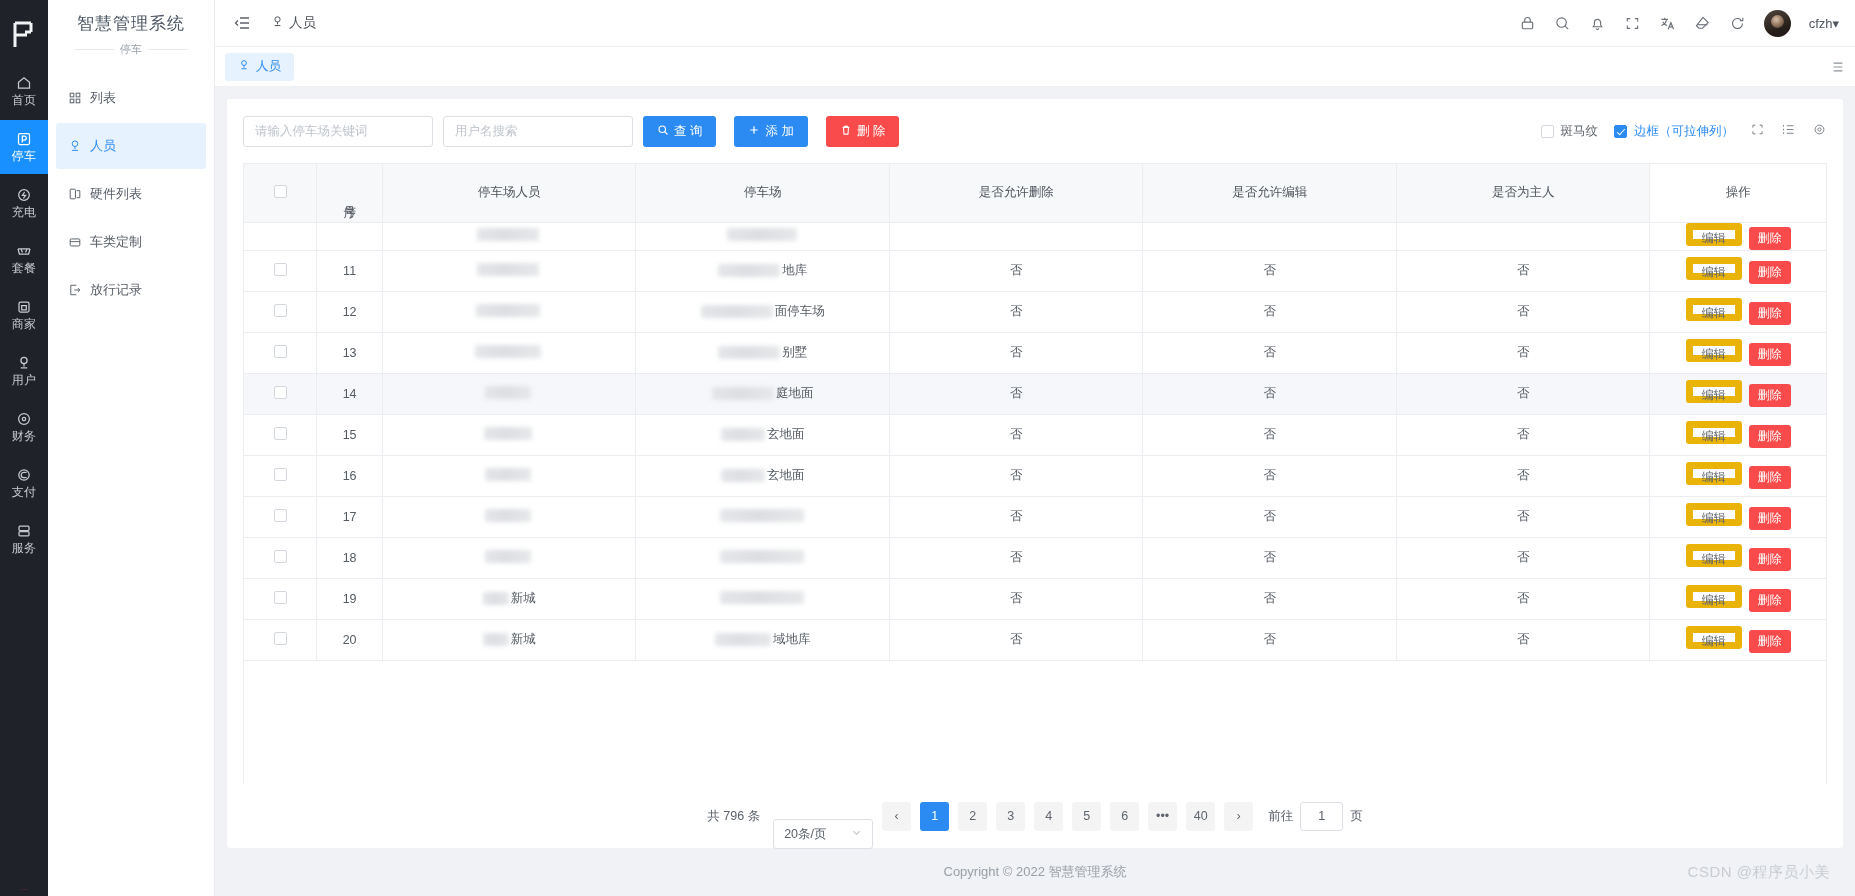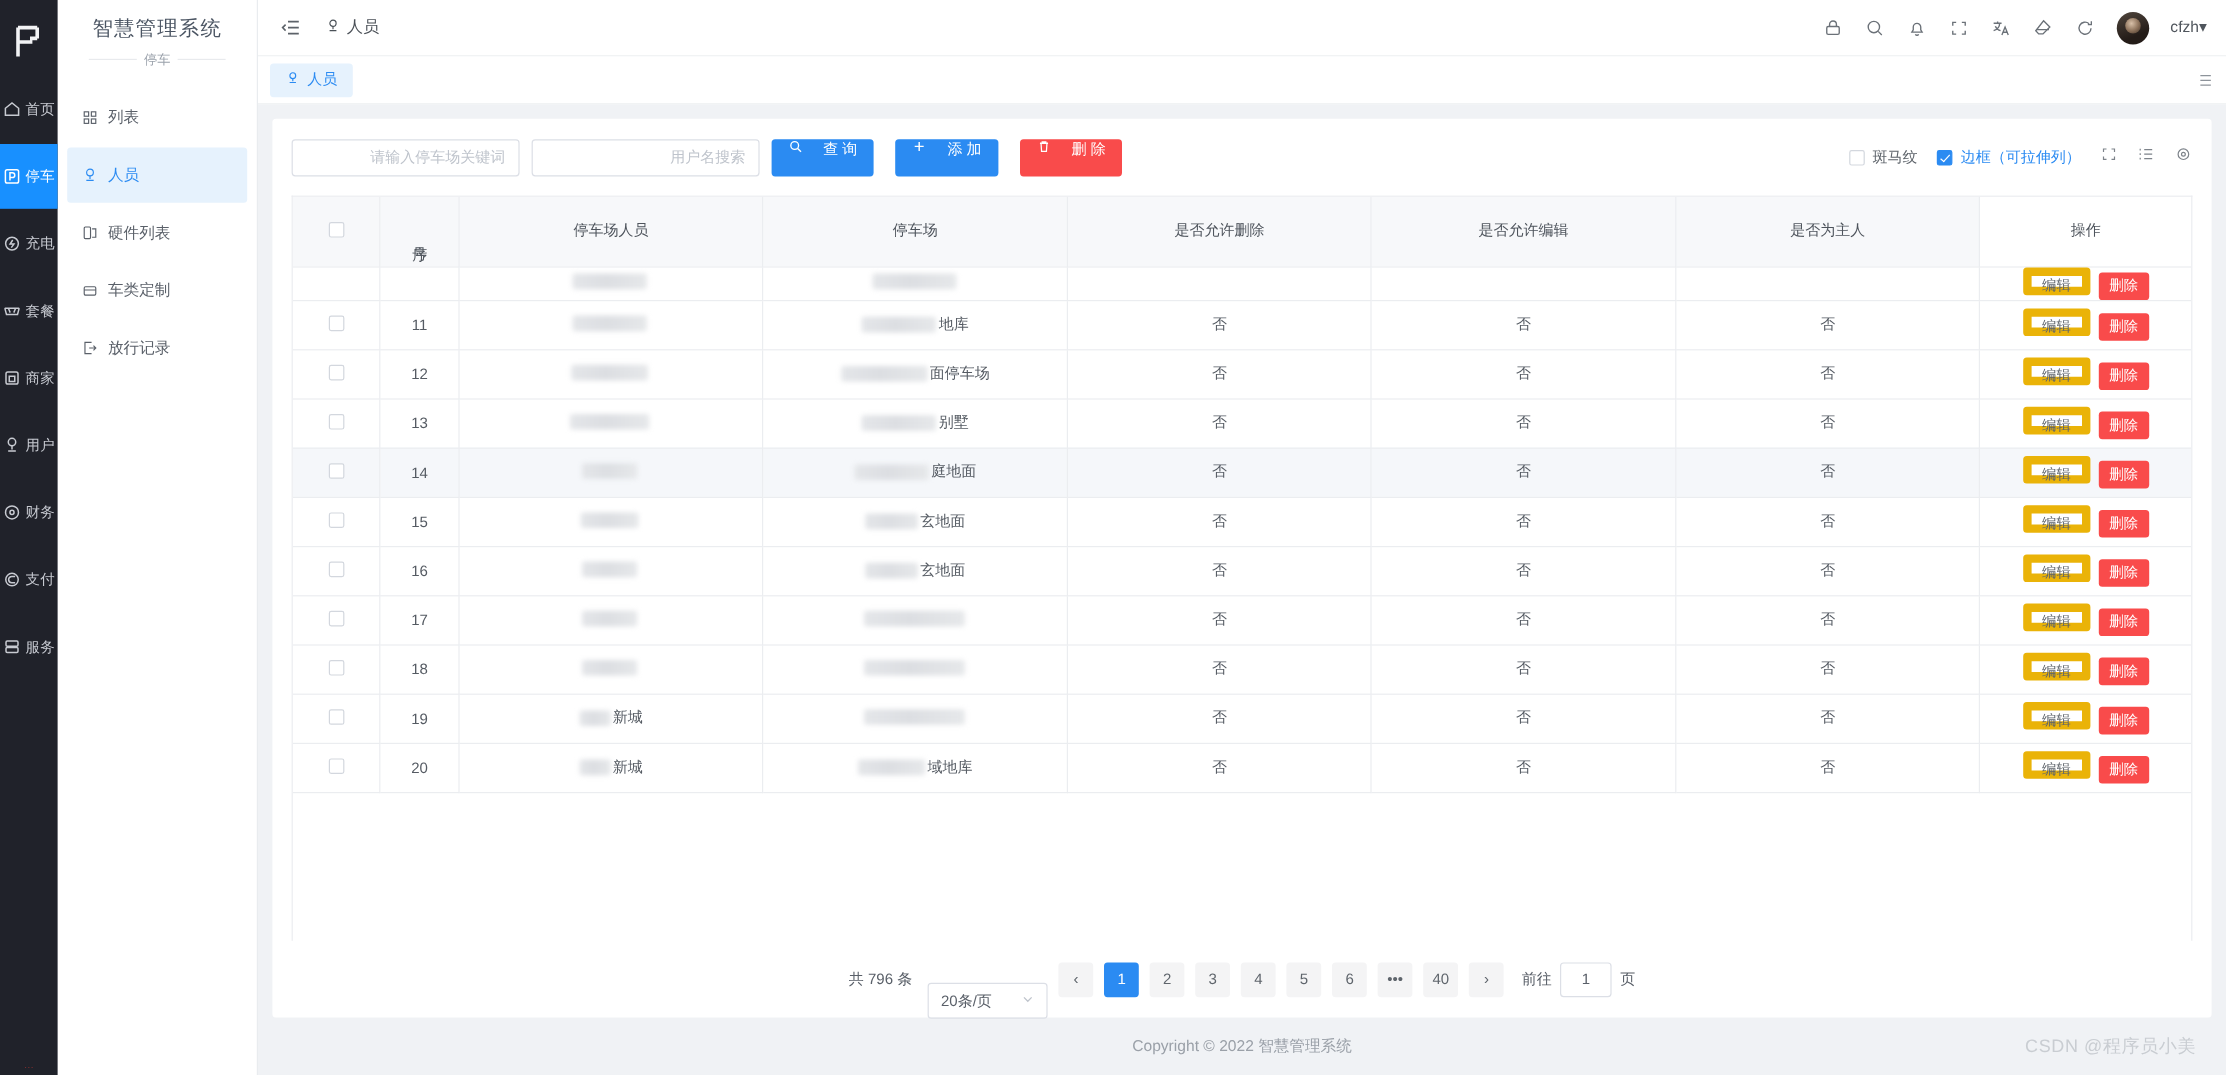--- a/index.html
+++ b/index.html
@@ -14,21 +14,21 @@
   
   .rail {
     width: 48px; flex: 0 0 48px; background: #20222a; color: #c3c6cd;
     display: flex; flex-direction: column; align-items: center;
     padding-top: 6px; position: relative;
   }
   .rail-logo {
     width: 48px; height: 58px; display: flex; align-items: center; justify-content: center;
   }
   .rail-item {
-    width: 48px; height: 54px; display: flex; 
+    width: 48px; height: 54px; display: flex; flex-direction: column;
     align-items: center; justify-content: center; gap: 3px;
     font-size: 12px; color: #c7cad1; cursor: pointer; margin-bottom: 2px;
   }
   .rail-item.active { background: #1890ff; color: #fff; }
   .rail-item .ri { width: 16px; height: 16px; display: block; }
   .rail-item .rl { font-size: 12px; line-height: 13px; letter-spacing: .3px; }
   .rail-bottom { position: absolute; bottom: 2px; font-size: 8px; color: #8a2f2f; }
 
   
   .subnav {
@@ -90,27 +90,27 @@
   .card {
     background: #fff; border-radius: 3px; flex: 1;
     display: flex; flex-direction: column; min-height: 0; padding: 0 16px;
   }
 
   
   .toolbar { display: flex; align-items: center; height: 64px; gap: 10px; }
   .tb-input {
     width: 190px; height: 31px; border: 1px solid #dcdfe6; border-radius: 3px;
     padding: 0 11px; font-size: 12.5px; color: #5a6069; outline: none;
-    font-family: inherit; background: #fff; text-align: right;
+    font-family: inherit; background: #fff;
   }
   .tb-input::placeholder { color: #bfc4cc; }
   .btn {
     height: 31px; padding: 0 14px; border: none; border-radius: 3px;
     font-size: 12.5px; cursor: pointer; display: inline-flex;
-    gap: 17px; font-family: inherit; color: #fff;
+    align-items: center; gap: 5px; font-family: inherit; color: #fff;
   }
   .btn-primary { background: #2b8bf2; }
   .btn-primary.add { margin-left: 8px; }
   .btn-danger { background: #f94b4b; margin-left: 8px; }
   .toolbar-right { margin-left: auto; display: flex; align-items: center; gap: 16px; }
   .chk-wrap { display: flex; align-items: center; gap: 7px; font-size: 12.5px; color: #5e646b; cursor: pointer; }
   .chk-wrap.on { color: #2b8bf2; }
   .cbox {
     width: 13px; height: 13px; border: 1px solid #d3d7de; border-radius: 2px;
     background: #fff; flex: 0 0 13px; position: relative;

